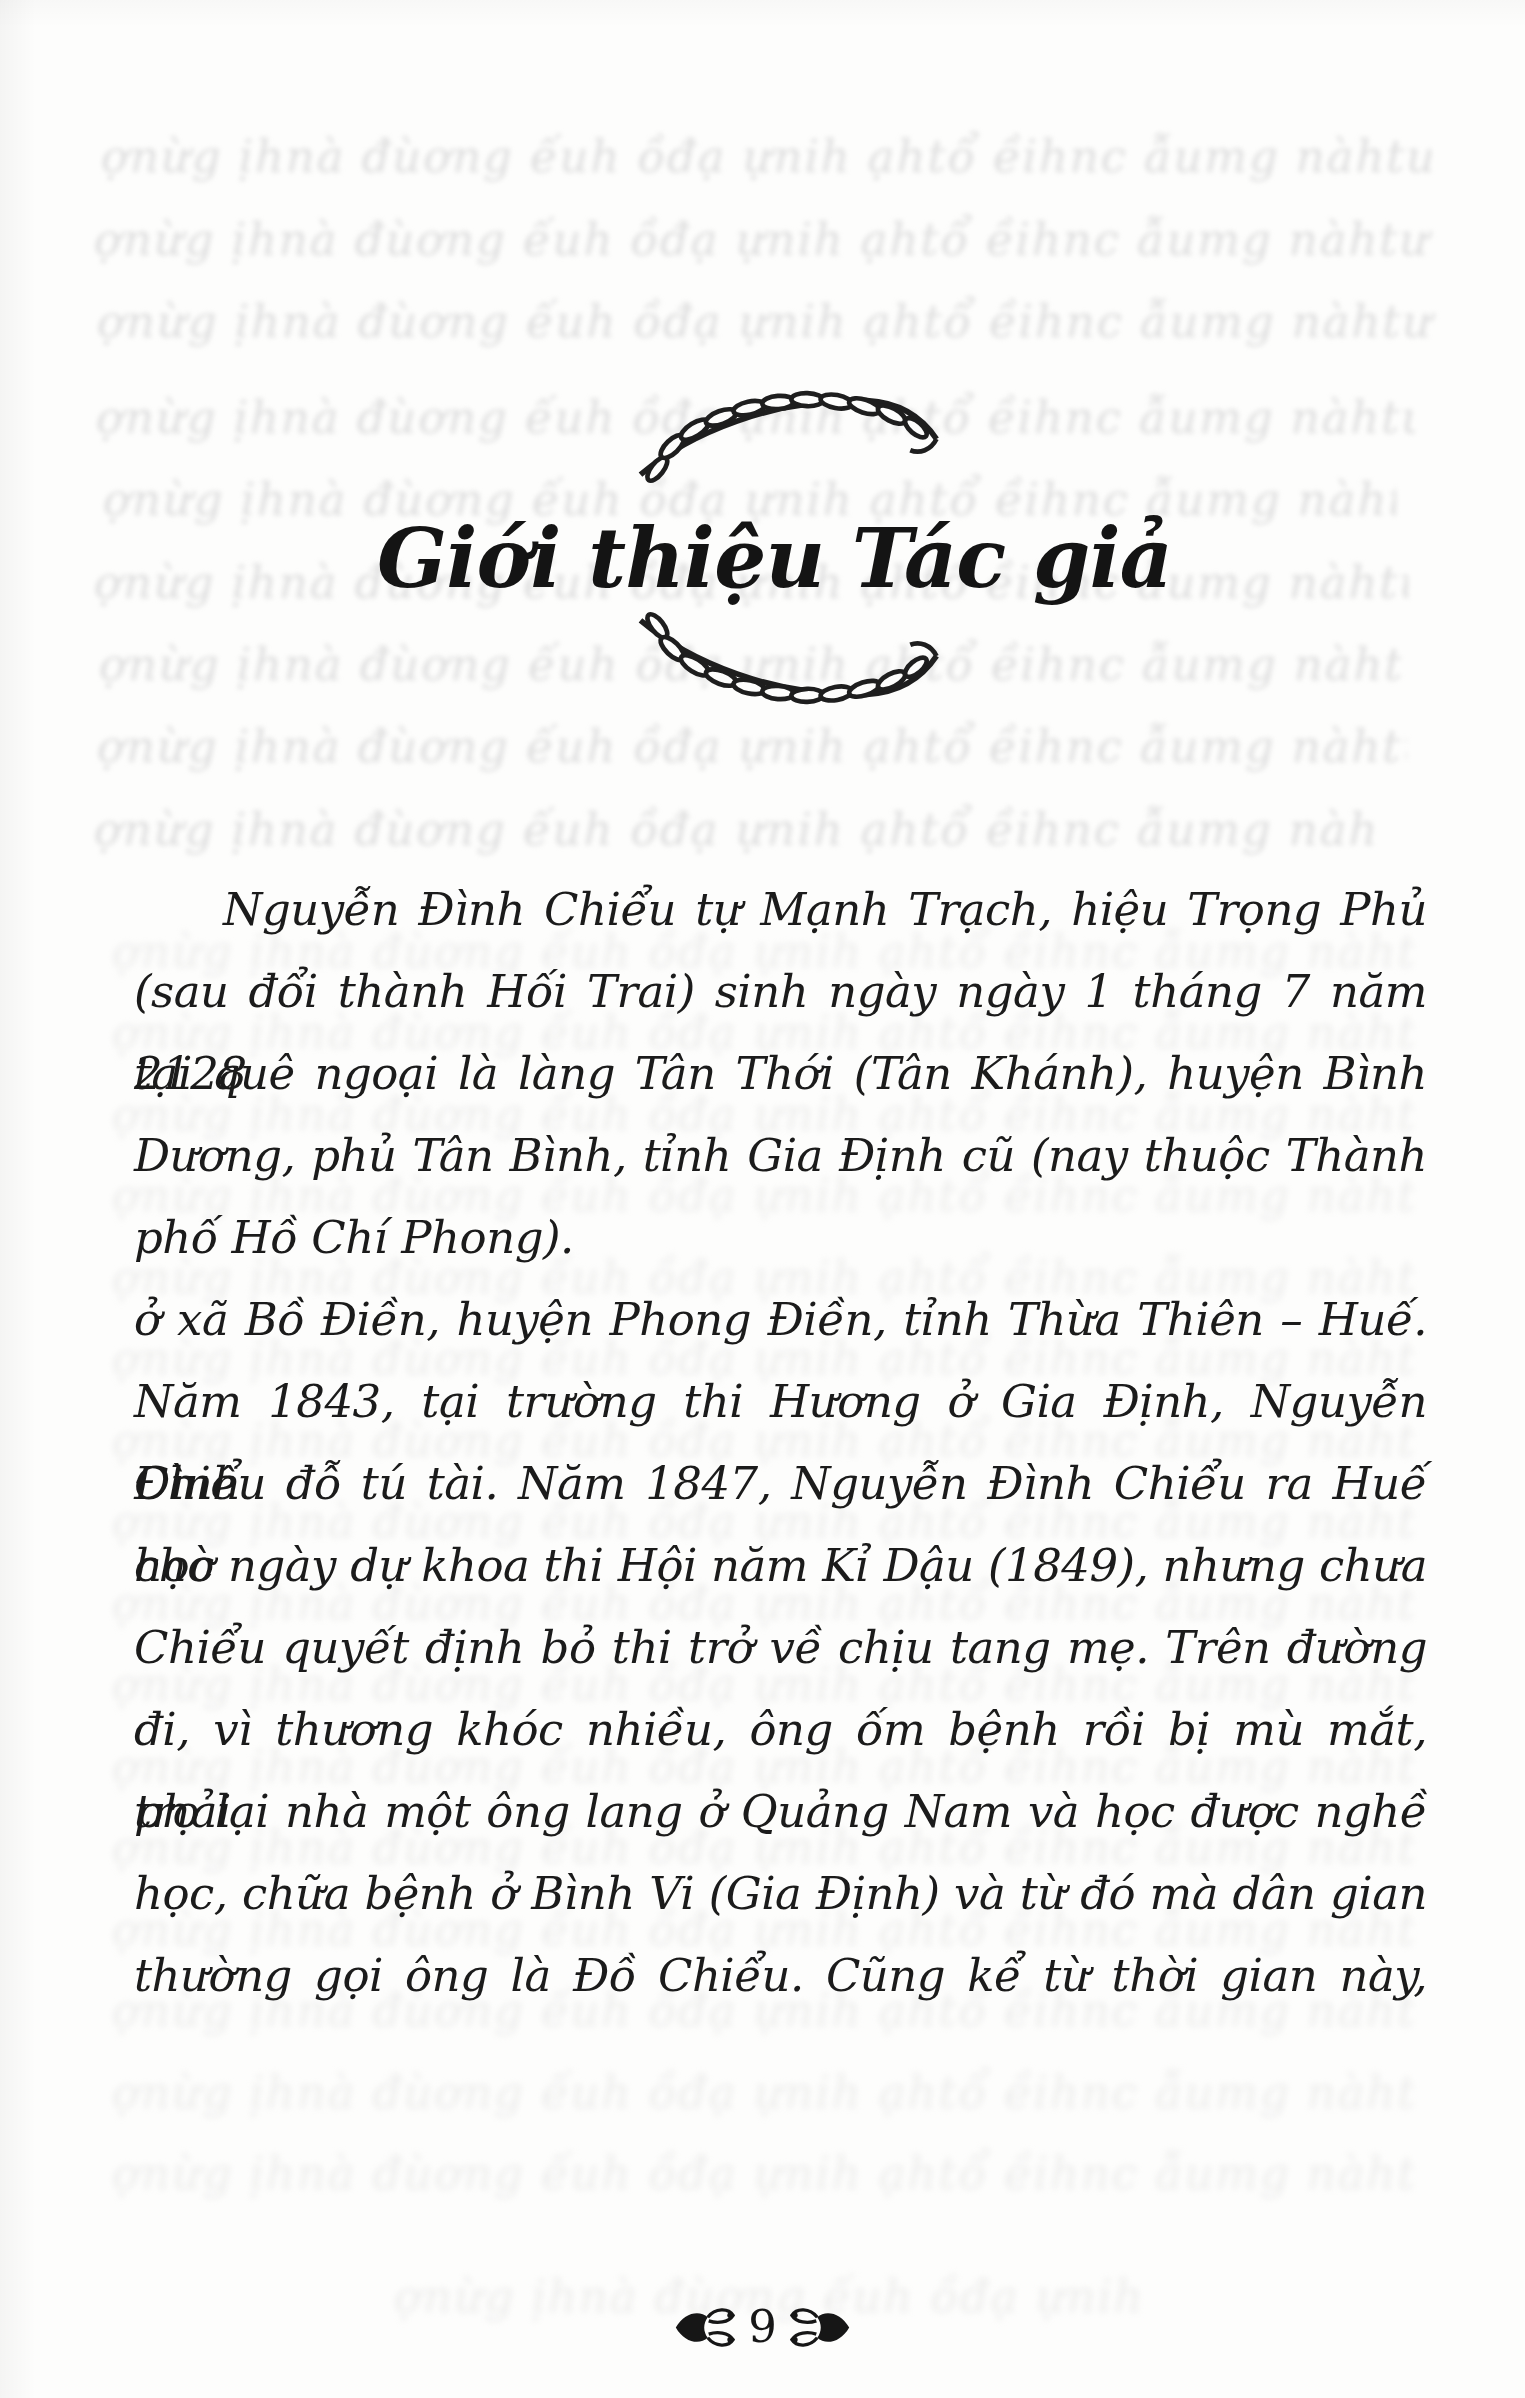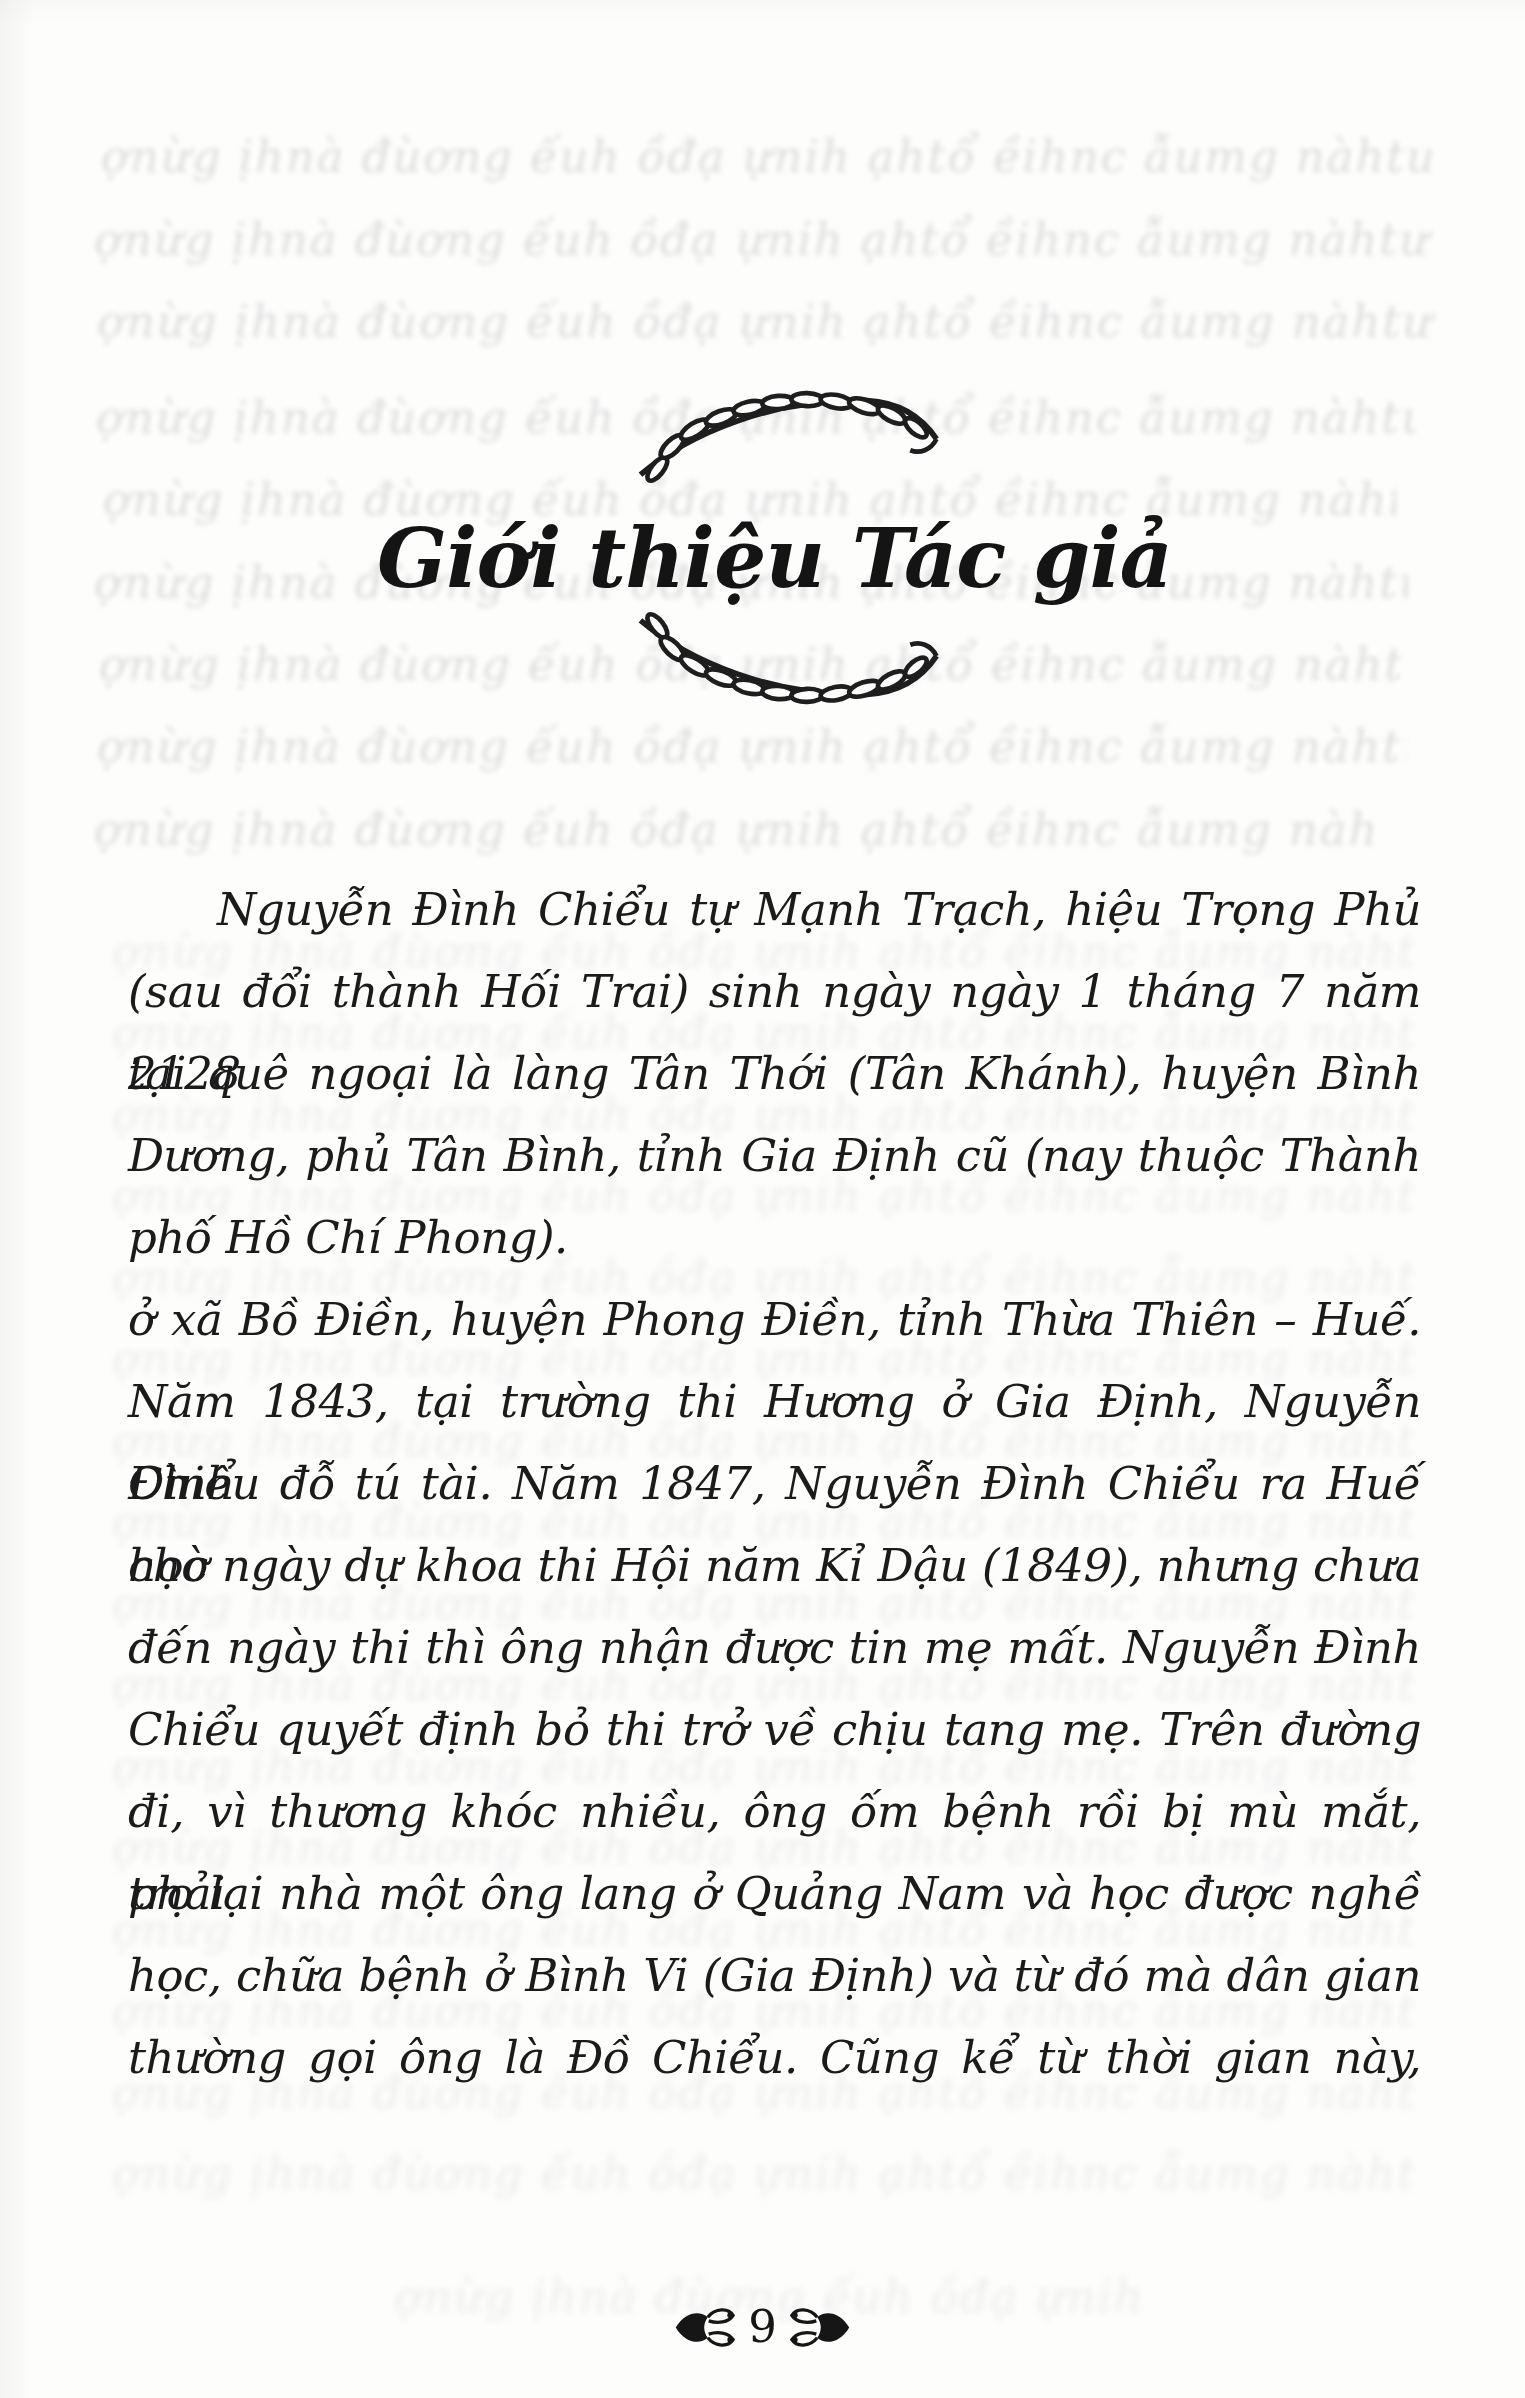--- a/index.html
+++ b/index.html
@@ -22,21 +22,21 @@
   .orn{position:absolute;left:633px;z-index:2;}
   .orn-top{top:379px;}
   .orn-bottom{top:611px;transform:scaleY(-1);}
   
   .title{
     position:absolute;z-index:3;top:485px;left:0;width:100%;margin:12px;
     text-align:center;font-style:italic;font-weight:700;font-size:82px;line-height:122px;
     color:#141414;letter-spacing:-0.9px;
   }
   
-  #body-text{position:absolute;z-index:3;top:869px;left:128px;width:1293px;color:#1b1b1b;}
+  #body-text{position:absolute;z-index:3;top:869px;left:134px;width:1293px;color:#1b1b1b;}
   .line{
     font:italic 45px/82px "DejaVu Serif","Liberation Serif",serif;
     height:82px;text-align:justify;text-align-last:justify;letter-spacing:-0.5px;
   }
   .line.indent{text-indent:89px;}
   .line.end{text-align-last:left;}
   
   .footer{
     position:absolute;z-index:3;top:2301px;left:0;width:100%;
     display:flex;align-items:center;justify-content:center;gap:11.2px;
@@ -119,21 +119,20 @@
   <div id="body-text">
       <div class="line indent">Nguyễn Đình Chiểu tự Mạnh Trạch, hiệu Trọng Phủ</div>
       <div class="line">(sau đổi thành Hối Trai) sinh ngày ngày 1 tháng 7 năm 2128</div>
       <div class="line">tại quê ngoại là làng Tân Thới (Tân Khánh), huyện Bình</div>
       <div class="line">Dương, phủ Tân Bình, tỉnh Gia Định cũ (nay thuộc Thành</div>
       <div class="line end">phố Hồ Chí Phong).</div>
       <div class="line">ở xã Bồ Điền, huyện Phong Điền, tỉnh Thừa Thiên – Huế.</div>
       <div class="line">Năm 1843, tại trường thi Hương ở Gia Định, Nguyễn Đình</div>
       <div class="line">Chiểu đỗ tú tài. Năm 1847, Nguyễn Đình Chiểu ra Huế học</div>
       <div class="line">chờ ngày dự khoa thi Hội năm Kỉ Dậu (1849), nhưng chưa</div>
-      <div class="line">đến ngày thi thì ông nhận được tin mẹ mất. Nguyễn Đình</div>
       <div class="line">Chiểu quyết định bỏ thi trở về chịu tang mẹ. Trên đường</div>
       <div class="line">đi, vì thương khóc nhiều, ông ốm bệnh rồi bị mù mắt, phải</div>
       <div class="line">trọ lại nhà một ông lang ở Quảng Nam và học được nghề</div>
       <div class="line">học, chữa bệnh ở Bình Vi (Gia Định) và từ đó mà dân gian</div>
       <div class="line">thường gọi ông là Đồ Chiểu. Cũng kể từ thời gian này,</div>
     </div>
 
   <div class="footer">
     <svg class="fleuron" width="66" height="47" viewBox="0 0 70 50">
         <use href="#fleuron"></use>

